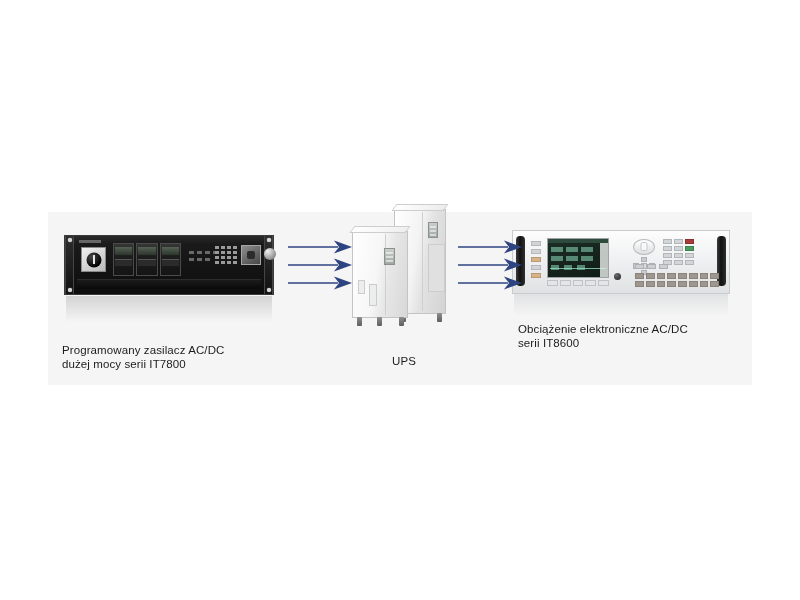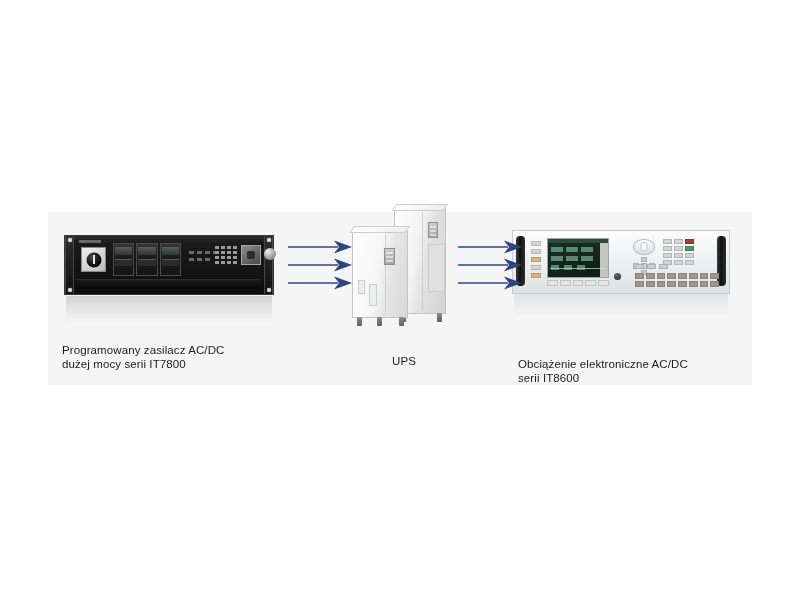--- a/index.html
+++ b/index.html
@@ -481,21 +481,21 @@
   }
 
   
   .arrow-group { position: absolute; }
   #arrows-left  { left: 288px; top: 240px; width: 64px; height: 50px; }
   #arrows-right { left: 458px; top: 240px; width: 64px; height: 50px; }
 
   
   #caption-it7800 { left: 62px;  top: 343px; width: 230px; }
   #caption-ups    { left: 392px; top: 354px; width: 80px; text-align: left; }
-  #caption-it8600 { left: 518px; top: 357px; width: 230px; }
+  #caption-it8600 { left: 518px; top: 322px; width: 230px; }
 </style>
 </head>
 <body>
 
 <div id="diagram-panel"></div>
 
 <div class="node" id="it7800-node">
   <div class="rack-body">
     <div class="rack-ear left">
       <span class="ear-screw t"></span>

